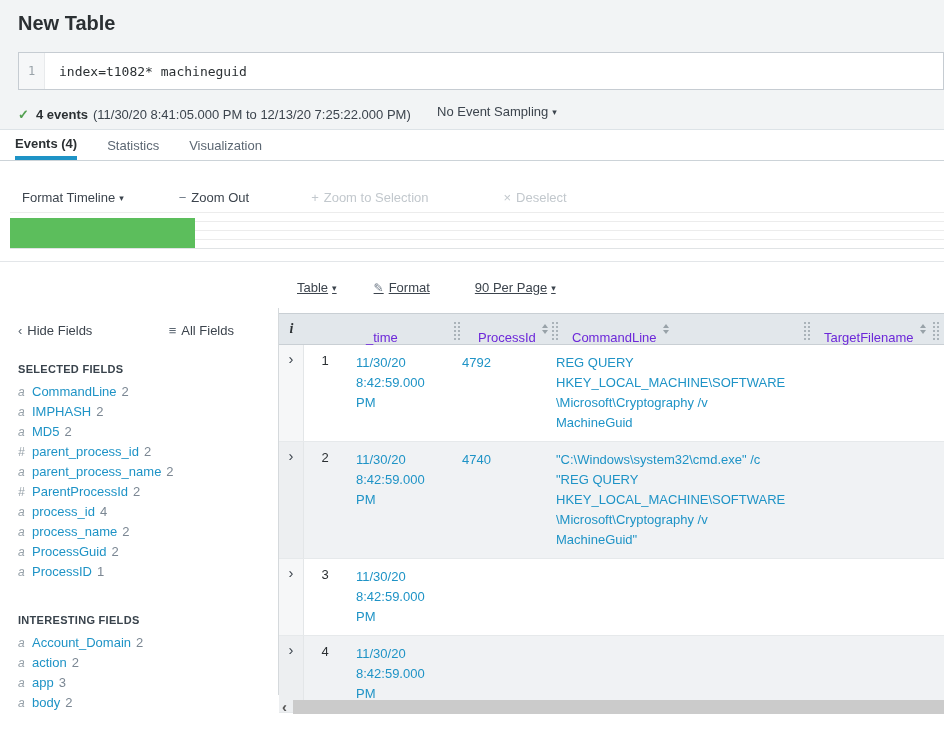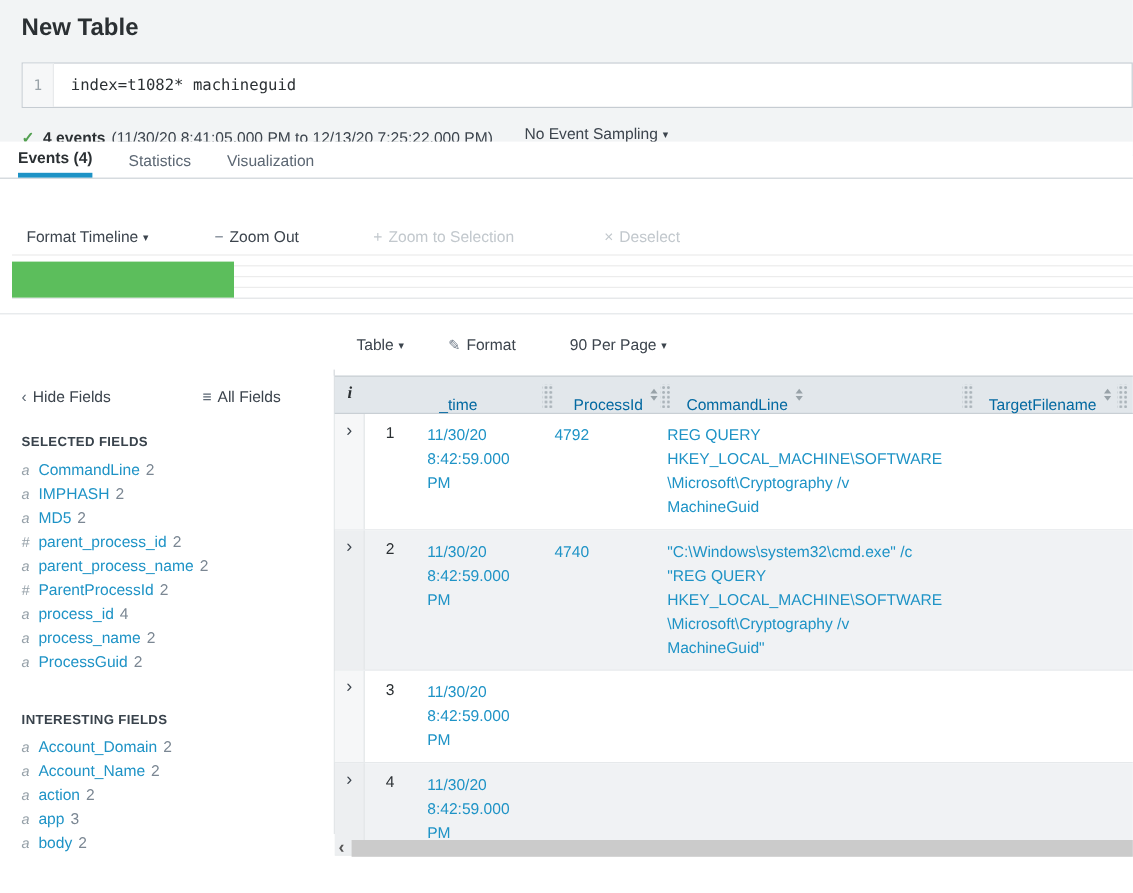--- a/index.html
+++ b/index.html
@@ -19,40 +19,40 @@
     display:flex; align-items:center; justify-content:center; }
   .search-query { flex:1; font-family:"DejaVu Sans Mono", monospace; font-size:13px;
     color:#2b3033; display:flex; align-items:center; padding-left:14px; }
   .status-row { position:absolute; top:104px; left:18px; right:0; height:20px; display:flex; align-items:center; }
   .check-icon { color:#53a051; font-weight:700; margin-right:7px; font-size:13px; }
   .events-count { font-weight:700; color:#2b3033; margin-right:5px; }
   .time-range { color:#3c444d; }
   .sampling-dd { position:absolute; left:419px; top:0; color:#3c444d; cursor:pointer; }
   .caret { font-size:9px; margin-left:4px; vertical-align:1px; color:inherit; }
   
-  .tabs-bar { position:absolute; top:118px; left:0; width:944px; height:31px;
+  .tabs-bar { position:absolute; top:130px; left:0; width:944px; height:31px;
     background:#fff; border-bottom:1px solid #ccd3d8; display:flex; padding-left:15px; }
   .tab { margin-right:30px; height:100%; display:flex; align-items:center; color:#5c6773; cursor:pointer; }
   .tab.active { color:#2b3033; font-weight:700; border-bottom:4px solid #1e93c6; }
   
   .tl-controls { position:absolute; top:176px; left:0; width:944px; height:43px;
     display:flex; align-items:center; padding-left:22px; }
   .tl-btn { color:#3c444d; cursor:pointer; }
   .tl-btn .ico { margin-right:5px; color:#6b7785; }
   .tl-btn.disabled { color:#c2c8cd; cursor:default; }
   .tl-btn.disabled .ico { color:#c2c8cd; }
   .m-r55{margin-right:55px}.m-r62{margin-right:62px}.m-r75{margin-right:75px}
   
   .tl-chart { position:absolute; top:205px; left:0; width:944px; height:57px; border-bottom:1px solid #e3e6e9; }
   .gridline { position:absolute; left:10px; right:0; height:1px; background:#ececec; }
   .gridline.base { background:#e0e3e5; }
   .tl-bar { position:absolute; left:10px; top:13px; width:185px; height:30px; background:#5cbe5c; cursor:pointer; }
   
   .tbl-controls { position:absolute; top:262px; left:279px; height:51px; display:flex; align-items:center; padding-left:18px; }
-  .tc-item { color:#3c444d; cursor:pointer; }
+  .tc-item { color:#3c444d; cursor:pointer;text-decoration:underline; }
   .pencil-icon { color:#6b7785; margin-right:5px; font-size:12px; }
   .m-r37{margin-right:37px}.m-r45{margin-right:45px}
   
   .sidebar { position:absolute; top:313px; left:0; width:278px; bottom:0; background:#fff; padding-left:18px; }
   .sb-divider { position:absolute; top:308px; left:278px; width:1px; height:387px; background:#d5d9dc; }
   .sb-top { display:flex; align-items:center; height:26px; margin-top:4px; padding-right:44px; justify-content:space-between; }
   .sb-link { color:#3c444d; cursor:pointer; }
   .sb-link .ico { margin-right:5px; color:#5c6773; }
   .sb-section-title { font-size:11px; font-weight:700; color:#39434c; letter-spacing:.3px; margin-top:20px; margin-bottom:7px; }
   .field-item { height:20px; line-height:20px; white-space:nowrap; cursor:pointer; }
@@ -73,21 +73,21 @@
   .c-cmd { width:252px; padding:8px 6px 8px 8px; }
   .c-target { width:130px; padding:8px 6px 8px 8px; }
   .c-stub { flex:1; position:relative; }
   .val, .val div { color:#1e93c6; line-height:20px; }
   .r1{min-height:93px}.r2{min-height:112px}.r3{min-height:75px}.r4{min-height:70px}
   .chevron { color:#3c444d; font-size:15px; line-height:15px; display:inline-block; }
   
   .thead > div { height:100%; display:flex; align-items:center; }
   .thead .c-expand { background:transparent; border-right:none; padding-top:0; justify-content:center; cursor:default; }
   .hi { font-family:"Liberation Serif", serif; font-style:italic; font-weight:700; font-size:14px; color:#2b3033; }
-  .hlbl { color:#0369a1;margin-top:16px; }
+  .hlbl { color:#6d28d9;margin-top:16px; }
   .h-time .hlbl { margin-left:10px; }
   .h-sort { position:relative; cursor:pointer; }
   .h-sort .hlbl { margin-left:16px; }
   .drag-handle { position:absolute; left:2px; top:6px; width:9px; height:20px;
     background-image:radial-gradient(circle, #aab3b9 1px, transparent 1.3px);
     background-size:4px 4px; background-position:1px 1px; cursor:col-resize; }
   .c-stub .drag-handle { left:1px; }
   .sort { display:inline-flex; flex-direction:column; margin-left:6px; row-gap:2px; }
   .sort .up { width:0; height:0; border-left:3.5px solid transparent; border-right:3.5px solid transparent; border-bottom:4px solid #98a2a8; }
   .sort .dn { width:0; height:0; border-left:3.5px solid transparent; border-right:3.5px solid transparent; border-top:4px solid #98a2a8; }
@@ -157,25 +157,25 @@
   <div class="sb-section-title">SELECTED FIELDS</div>
   <div class="field-item"><span class="fprefix">a</span><span class="fname">CommandLine</span><span class="fcount">2</span></div>
   <div class="field-item"><span class="fprefix">a</span><span class="fname">IMPHASH</span><span class="fcount">2</span></div>
   <div class="field-item"><span class="fprefix">a</span><span class="fname">MD5</span><span class="fcount">2</span></div>
   <div class="field-item"><span class="fprefix">#</span><span class="fname">parent_process_id</span><span class="fcount">2</span></div>
   <div class="field-item"><span class="fprefix">a</span><span class="fname">parent_process_name</span><span class="fcount">2</span></div>
   <div class="field-item"><span class="fprefix">#</span><span class="fname">ParentProcessId</span><span class="fcount">2</span></div>
   <div class="field-item"><span class="fprefix">a</span><span class="fname">process_id</span><span class="fcount">4</span></div>
   <div class="field-item"><span class="fprefix">a</span><span class="fname">process_name</span><span class="fcount">2</span></div>
   <div class="field-item"><span class="fprefix">a</span><span class="fname">ProcessGuid</span><span class="fcount">2</span></div>
+  <div class="field-item"><span class="fprefix">a</span><span class="fname">ProcessID</span><span class="fcount">1</span></div>
 
   <div class="sb-gap"></div>
   <div class="sb-section-title">INTERESTING FIELDS</div>
   <div class="field-item"><span class="fprefix">a</span><span class="fname">Account_Domain</span><span class="fcount">2</span></div>
-  <div class="field-item"><span class="fprefix">a</span><span class="fname">Account_Name</span><span class="fcount">2</span></div>
   <div class="field-item"><span class="fprefix">a</span><span class="fname">action</span><span class="fcount">2</span></div>
   <div class="field-item"><span class="fprefix">a</span><span class="fname">app</span><span class="fcount">3</span></div>
   <div class="field-item"><span class="fprefix">a</span><span class="fname">body</span><span class="fcount">2</span></div>
 </aside>
 
 <section class="etable">
   <div class="thead">
     <div class="c-expand">
         <span class="hi">i</span>
       </div>

